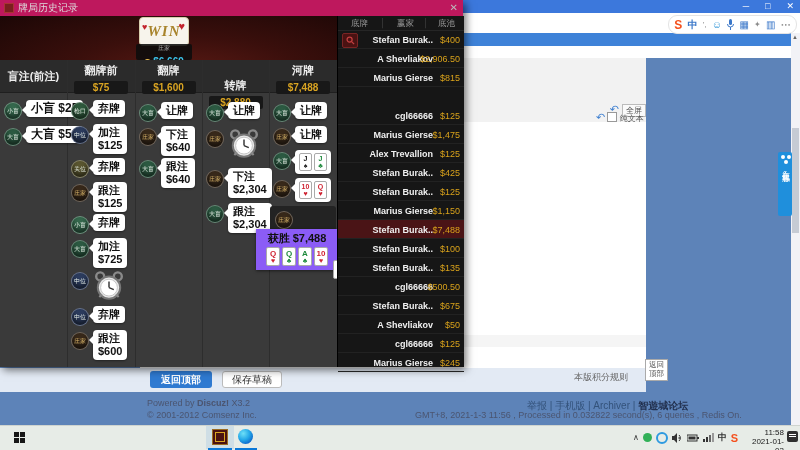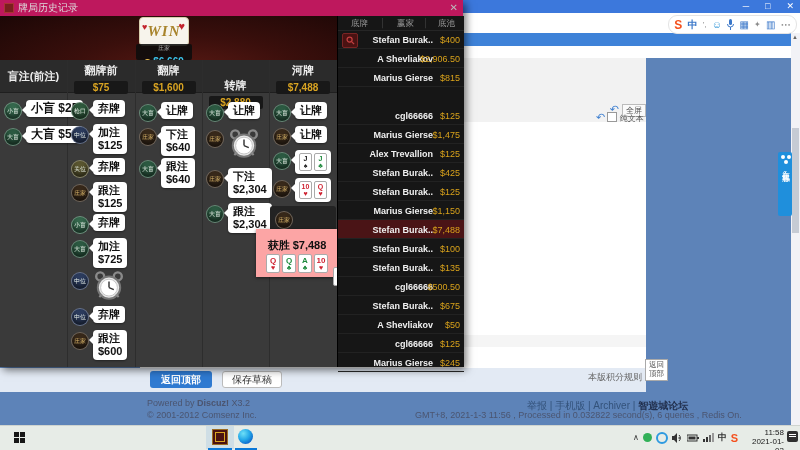--- a/index.html
+++ b/index.html
@@ -83,21 +83,21 @@
     font-size:11px;color:#111;line-height:13px;white-space:nowrap;box-shadow:0 1px 2px rgba(0,0,0,.4)}
   .bubble:before{content:"";position:absolute;left:-4px;top:6px;border:4px solid transparent;border-right:4px solid #fff;border-left:none}
   .bubble .amt{display:block}
   .bubble.cards{display:flex;gap:2px;padding:3px 4px}
   .mcard{width:13px;height:18px;background:#fff;border:1px solid #aaa;border-radius:2px;box-sizing:border-box;
     display:inline-flex;flex-direction:column;align-items:center;justify-content:center;
     font-size:7px;line-height:7px;font-weight:bold}
   .mcard i{font-style:normal;font-size:7px;line-height:7px}
   .red{color:#cf2332}.green{color:#1f8a3d}.black{color:#1a1a1a}
   .win-dark{left:270px;top:206px;width:66px;height:23px;background:#232323;border-radius:3px 3px 0 0}
-  .win-bubble{left:256px;top:229px;width:78px;background:#fca5a5;border-radius:0;padding:10px 2px 4px;
+  .win-bubble{left:256px;top:229px;width:78px;background:#8b5cf6;border-radius:0;padding:3px 2px 4px;
     box-shadow:0 1px 3px rgba(0,0,0,.5);text-align:center}
   .win-bubble .wl{font-size:11px;font-weight:bold;color:#111;line-height:13px}
   .win-bubble .crow{display:flex;gap:2px;justify-content:center;margin-top:2px}
   .win-bubble .crow .mcard{width:14px;height:19px;font-size:8px}
   .overhang{position:absolute;right:-9px;bottom:-9px;width:14px;height:19px;font-size:8px}
 
   
   .wtab{left:337px;top:16px;width:126px;height:351px;background:#161616;border-left:1px solid #000}
   .whead{position:absolute;left:0;top:0;width:126px;height:14px;color:#999;font-size:8.5px;line-height:14px;
     border-bottom:1px solid #262626}
@@ -155,21 +155,21 @@
     <span class="chk"></span>
     <span>纯文本</span>
   </div>
   <div class="abs ed-body"></div>
   <div class="abs ed-links">| 恢复数据   字数检查 | 清除内容   加大编辑框 | 缩小编辑框</div>
   <div class="abs ed-bottom"></div>
 
   <div class="abs post-band"></div>
   <div class="abs btn-blue" style="left:150px;top:371px;width:62px">返回顶部</div>
   <div class="abs btn-white" style="left:222px;top:371px;width:58px">保存草稿</div>
-  <div class="abs" style="left:560px;top:371px;width:82px;font-size:9px;color:#666;text-align:right">本版积分规则</div>
+  <div class="abs" style="left:560px;top:371px;width:82px;font-size:9px;color:#666;text-align:center">本版积分规则</div>
   <div class="abs backtop">返回顶部</div>
 
   <div class="abs foot-gray" style="left:147px;top:398px">
     <span>Powered by</span> <b>Discuz!</b> <span>X3.2</span>
   </div>
   <div class="abs foot-gray" style="left:147px;top:410px">© 2001-2012 Comsenz Inc.</div>
   <div class="abs foot-links" style="left:527px;top:399px">
     <span>举报 | 手机版 | Archiver | </span><b style="color:#22314f">智遊城论坛</b>
   </div>
   <div class="abs foot-gray" style="left:415px;top:410px">GMT+8, 2021-1-3 11:56 , Processed in 0.032822 second(s), 6 queries , Redis On.</div>

